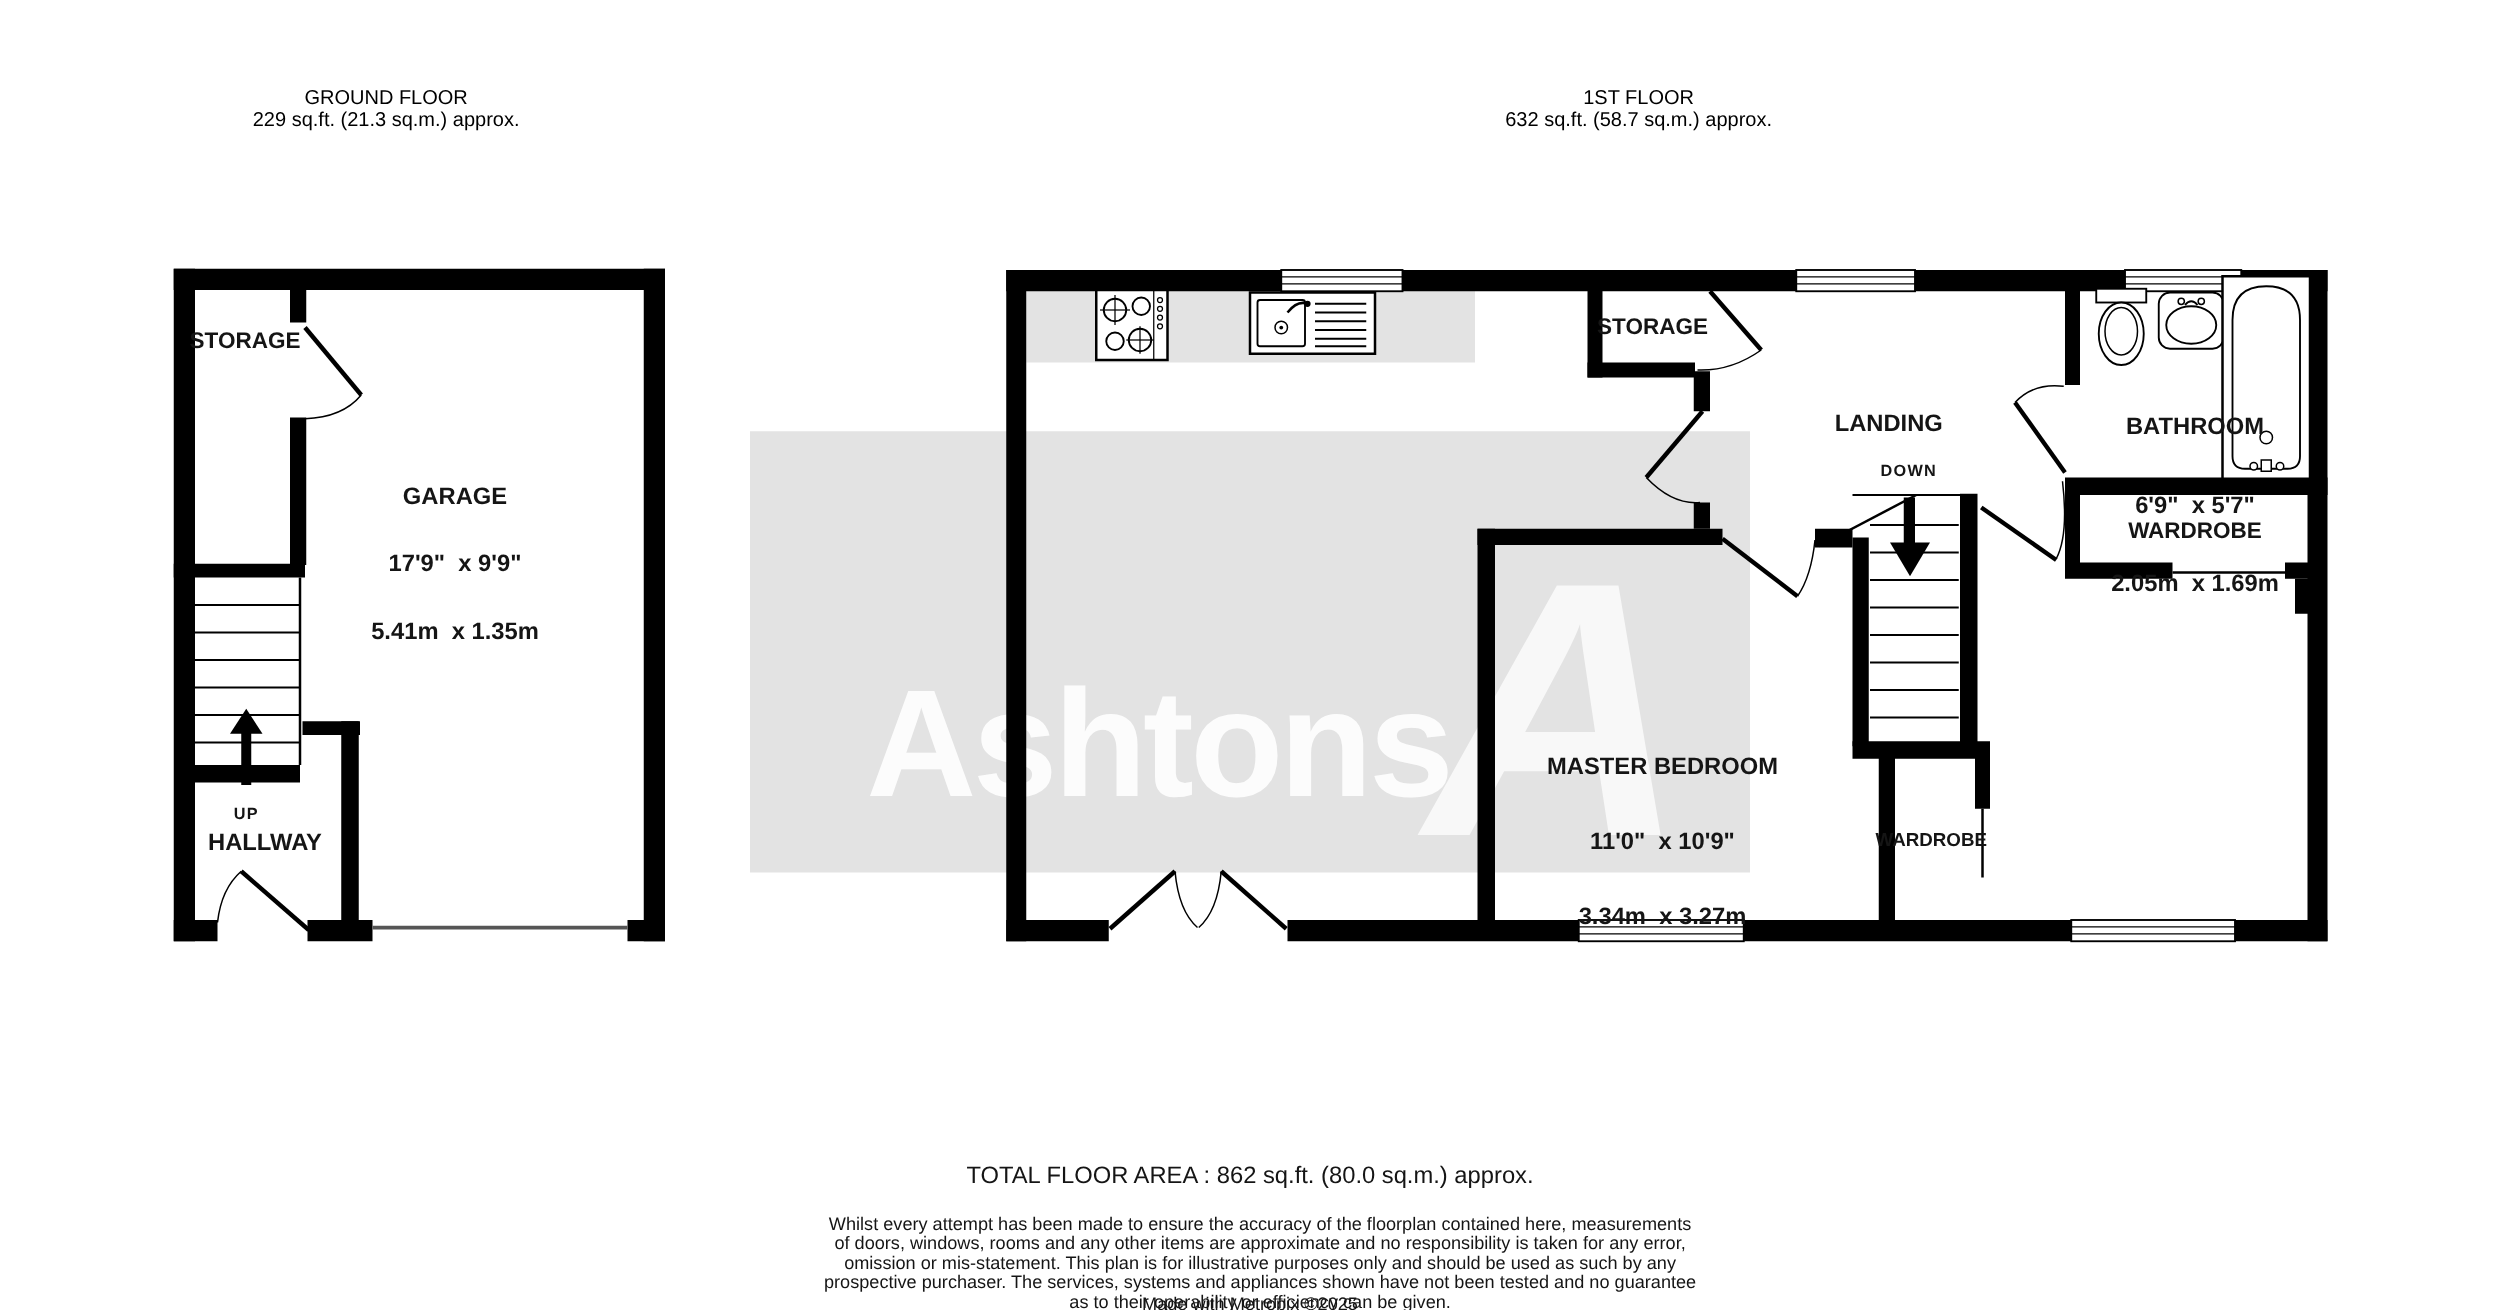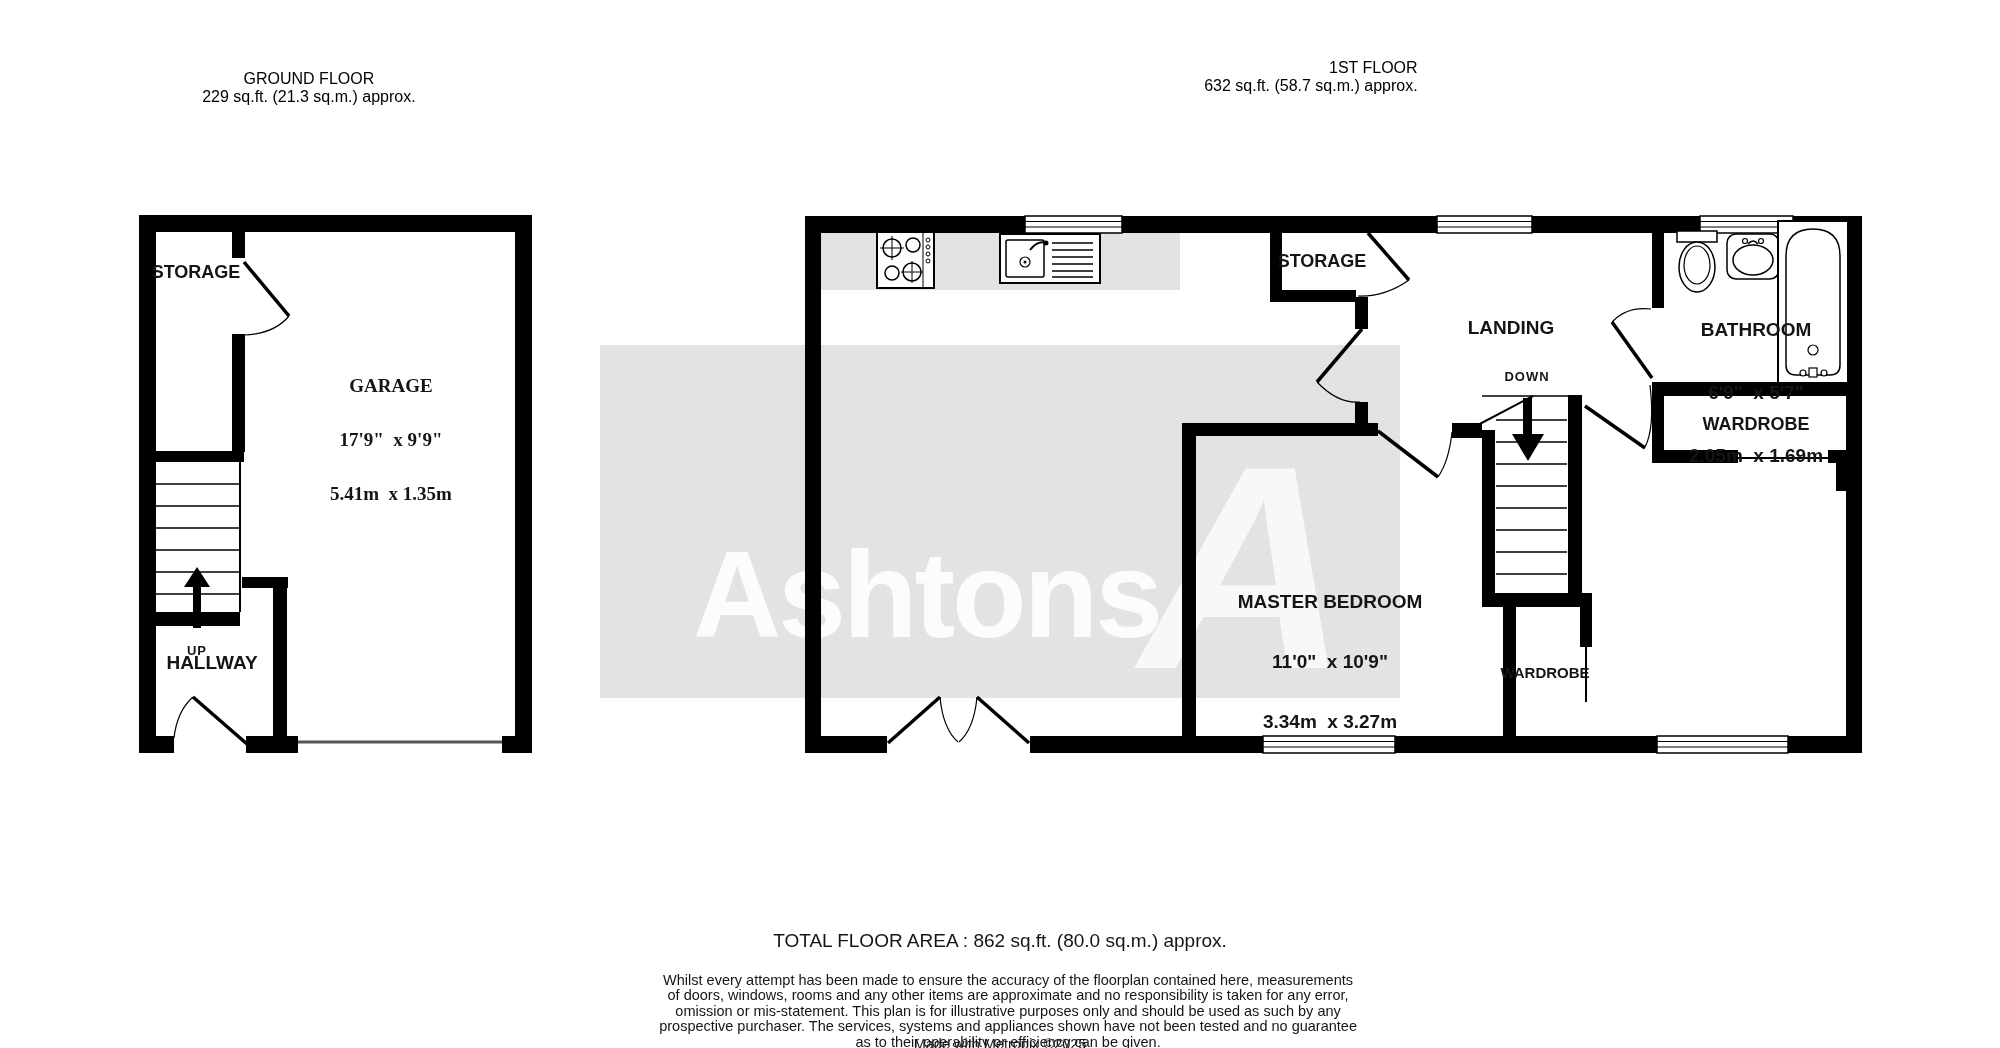--- a/index.html
+++ b/index.html
@@ -2,21 +2,21 @@
 <html><head>
 <meta charset="utf-8">
 <style>
   html,body{margin:0;padding:0;background:#fff;}
   .canvas{position:relative;width:2000px;height:1048px;background:#fff;overflow:hidden;
           font-family:"Liberation Sans",sans-serif;color:#111;}
   svg.plan{position:absolute;left:0;top:0;}
   .lbl{position:absolute;transform:translateX(-50%);text-align:center;font-weight:bold;
        white-space:pre;color:#151515;}
   .lbl .ln{display:block;}
-  .fs19{font-size:19px;line-height:20px;}
+  .fs19{font-size:19px;line-height:20px;margin-top:12px;}
   .fs18{font-size:18px;line-height:19px;}
   .fs15{font-size:15px;line-height:16px;}
   .fs13{font-size:13px;line-height:14px;letter-spacing:1px;}
   .hdr{position:absolute;transform:translateX(-50%);text-align:center;font-weight:normal;
        font-size:16px;line-height:18px;color:#000000;white-space:pre;}
   .foot-total{position:absolute;transform:translateX(-50%);font-size:19px;color:#151515;white-space:pre;}
   .foot-disc{position:absolute;transform:translateX(-50%);text-align:center;font-size:14.5px;
              line-height:15.6px;color:#151515;white-space:pre;}
   .foot-credit{position:absolute;transform:translateX(-50%);font-size:14.5px;color:#151515;white-space:pre;}
 </style>
@@ -237,27 +237,27 @@
       <circle cx="1803" cy="373" r="3" stroke-width="1.2"></circle>
       <circle cx="1824" cy="373" r="3" stroke-width="1.2"></circle>
     </g>
   </g>
 </svg>
 
   <div class="hdr" style="left:300px;top:52px;">
     <span class="ln">GROUND FLOOR</span>
     <span class="ln">229 sq.ft. (21.3 sq.m.) approx.</span>
   </div>
-  <div class="hdr" style="left:1302px;top:41px;text-align:right;">
+  <div class="hdr" style="left:1302px;top:52px;">
     <span class="ln">1ST FLOOR</span>
     <span class="ln">632 sq.ft. (58.7 sq.m.) approx.</span>
   </div>
 
   <div class="lbl fs18" style="left:196px;top:263px;">STORAGE</div>
-  <div class="lbl fs19" style="left:391px;top:341px;line-height:18px;font-family:Liberation Serif, serif;">
+  <div class="lbl fs19" style="left:364px;top:341px;line-height:18px;">
     <span class="ln">GARAGE</span>
     <span class="ln">17'9"  x 9'9"</span>
     <span class="ln">5.41m  x 1.35m</span>
   </div>
   <div class="lbl fs13" style="left:197px;top:644px;">UP</div>
   <div class="lbl fs19" style="left:212px;top:653px;">HALLWAY</div>
 
   <div class="lbl fs18" style="left:1322px;top:252px;">STORAGE</div>
   <div class="lbl fs19" style="left:1511px;top:318px;">LANDING</div>
   <div class="lbl fs13" style="left:1527px;top:370px;">DOWN</div>

